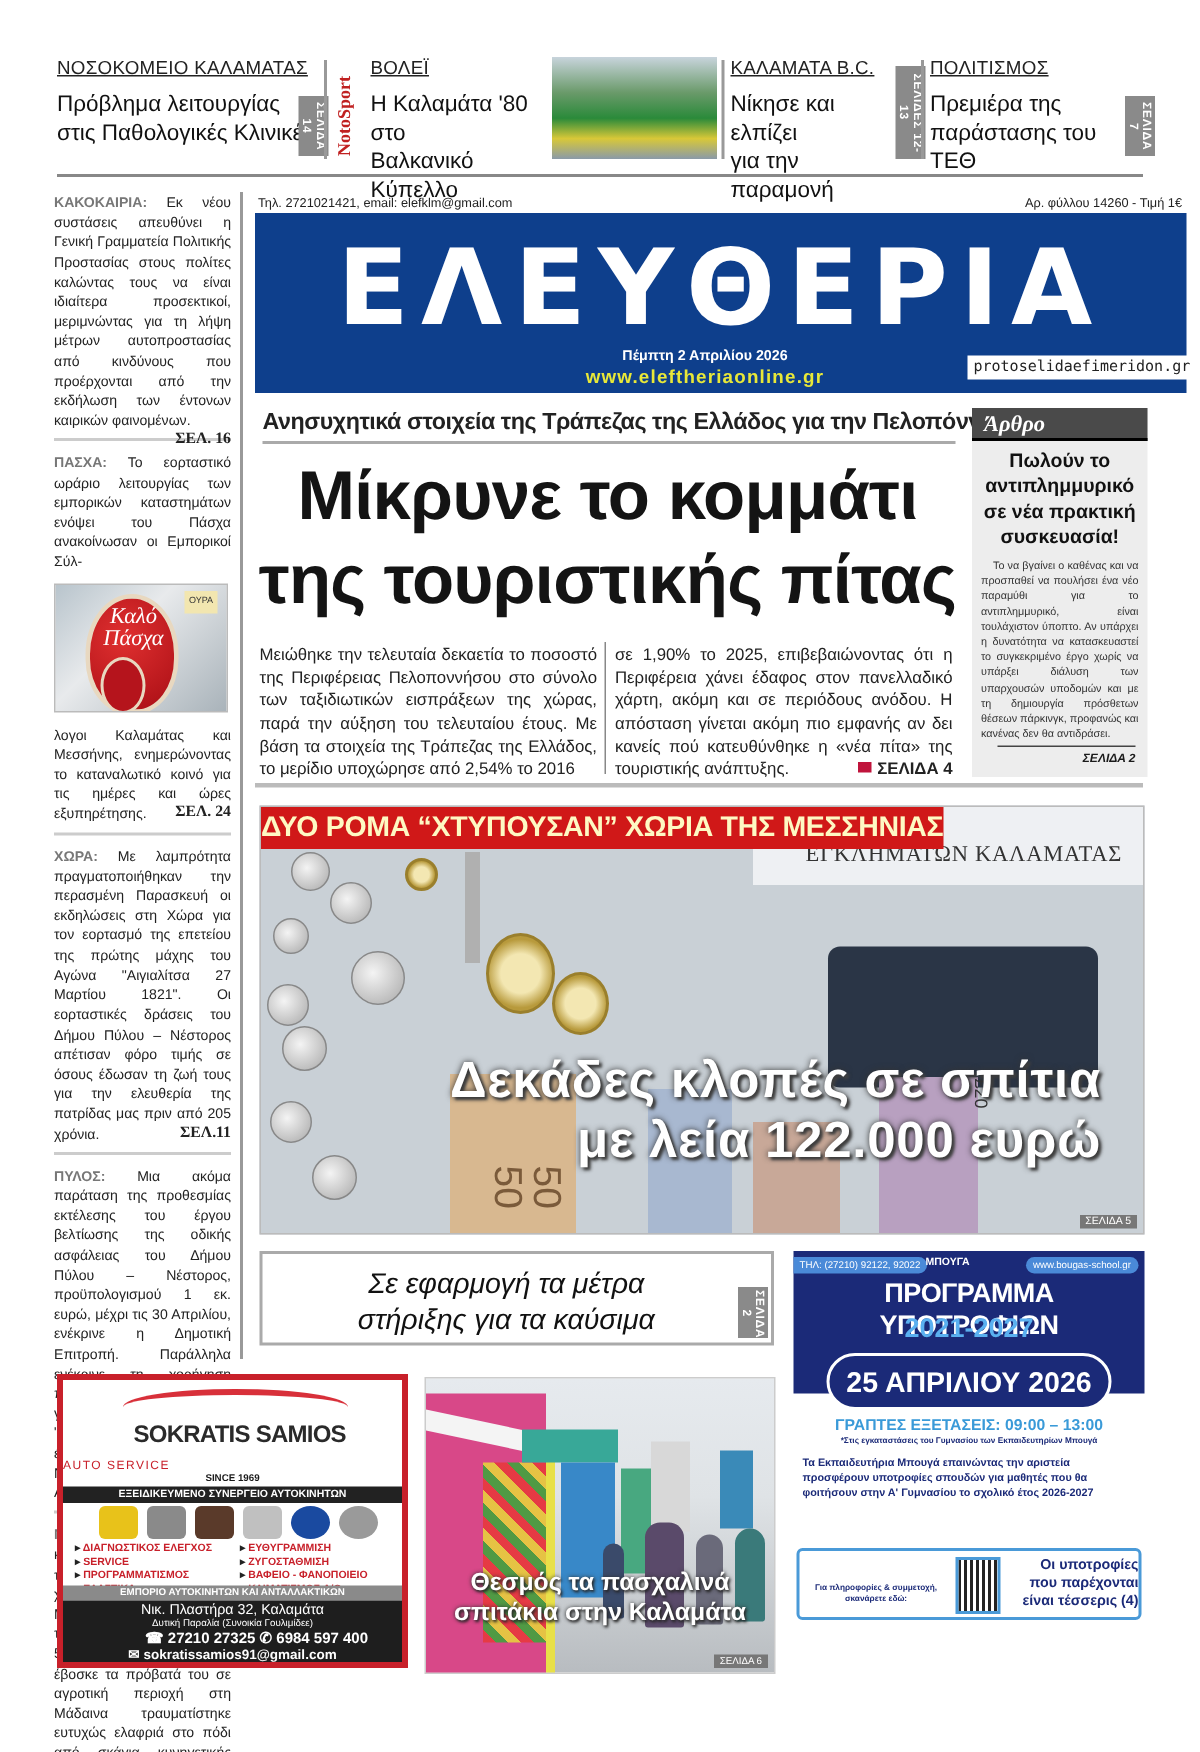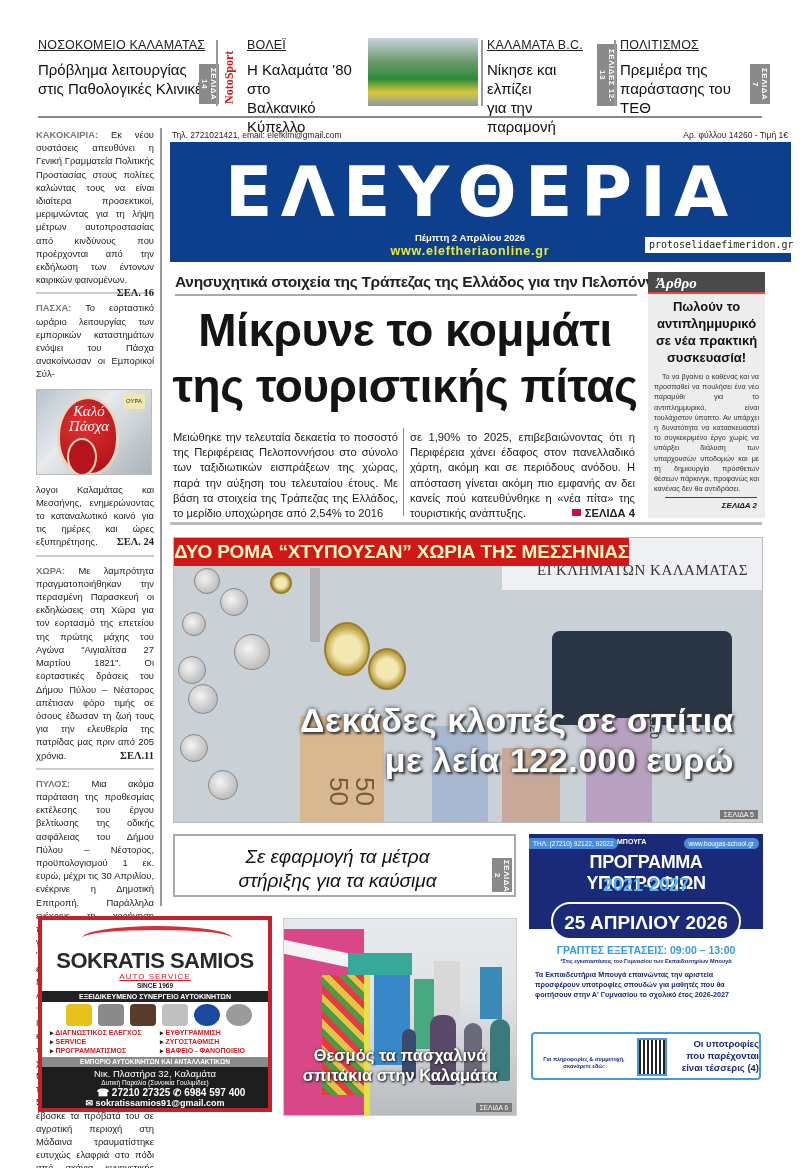--- a/index.html
+++ b/index.html
@@ -39,21 +39,21 @@
   .overline { position: absolute; left: 175px; top: 273px; width: 462px; font-size: 15.5px; font-weight: bold; color: #222; letter-spacing: -0.3px; white-space: nowrap; border-bottom: 2px solid #aaa; padding-bottom: 3px; }
   .headline { position: absolute; left: 170px; top: 302px; width: 470px; text-align: center; font-size: 46px; line-height: 56px; font-weight: bold; color: #141414; letter-spacing: -0.5px; }
   .body-col { position: absolute; top: 430px; width: 225px; font-size: 11.2px; line-height: 15.2px; text-align: justify; color: #222; }
   .col-divider { position: absolute; left: 403px; top: 428px; width: 1px; height: 88px; background: #888; }
   .page-ref { font-weight: bold; }
   .page-ref::before { content: ""; display: inline-block; width: 9px; height: 7px; background: #c0143c; margin-right: 4px; vertical-align: 1px; }
   .main-rule { position: absolute; left: 170px; top: 522px; width: 592px; height: 3px; background: #bbb; }
 
   
   .opinion { position: absolute; left: 648px; top: 272px; width: 117px; height: 246px; background: #ededed; }
-  .op-label { height: 22px; background: #4a4a4a; border-bottom: 2px solid #ef4444; color: #fff; font-family: "Liberation Serif", serif; font-style: italic; font-weight: bold; font-size: 15px; padding-left: 8px; line-height: 22px; }
+  .op-label { height: 22px; background: #4a4a4a; border-bottom: 2px solid #000000; color: #fff; font-family: "Liberation Serif", serif; font-style: italic; font-weight: bold; font-size: 15px; padding-left: 8px; line-height: 22px; }
   .op-title { text-align: center; font-size: 13px; line-height: 17px; font-weight: bold; margin-top: 4px; color: #111; }
   .op-body { font-size: 7.2px; line-height: 10.2px; text-align: justify; margin: 6px 6px 0 6px; color: #333; text-indent: 8px; }
   .op-ref { position: absolute; right: 8px; bottom: 8px; font-size: 8px; font-weight: bold; font-style: italic; border-top: 1px solid #444; width: 92px; text-align: right; padding-top: 3px; }
 
   
   .photo-story { position: absolute; left: 173px; top: 537px; width: 590px; height: 286px; background: #c9d0d6; overflow: hidden; border: 1px solid #bbb; }
   .ps-tag { position: absolute; left: 0; top: 0; background: #d01818; color: #fef9c3; font-size: 19px; font-weight: bold; padding: 3px 0; white-space: nowrap; letter-spacing: -0.2px; }
   .ps-paper { position: absolute; right: 0; top: 0; width: 260px; height: 52px; background: #eef0f3; }
   .ps-papertxt { position: absolute; right: 14px; top: 24px; font-family: "Liberation Serif", serif; font-size: 15px; color: #333; letter-spacing: 0.5px; }
   .coin { position: absolute; border-radius: 50%; background: radial-gradient(circle at 40% 40%, #f4f4f4, #a8a8a8); border: 1px solid #888; }
@@ -64,22 +64,22 @@
   .ps-pageref { position: absolute; right: 4px; bottom: 3px; background: #777; color: #fff; font-size: 7px; padding: 1px 4px; }
 
   
   .fuel { position: absolute; left: 173px; top: 834px; width: 343px; height: 63px; border: 2px solid #aaa; }
   .fuel-title { position: absolute; left: 0; top: 9px; width: 325px; text-align: center; font-size: 19px; line-height: 24px; font-style: italic; color: #111; }
   .fuel .page-tab { right: 2px; top: 22px; height: 34px; }
 
   
   .ad-samios { position: absolute; left: 38px; top: 916px; width: 234px; height: 196px; border: 4px solid #c8202a; background: #fff; }
   .sam-car { position: absolute; left: 40px; top: 6px; width: 150px; height: 24px; border-top: 4px solid #d8303a; border-radius: 60% 60% 0 0; }
-  .sam-name { position: absolute; left: 0; top: 28px; width: 100%; text-align: center; font-size: 22px; font-weight: bold; color: #2a2a2a; letter-spacing: -0.5px; }
-  .sam-sub { position: absolute; left: 0; top: 52px; width: 100%; text-align: center; font-size: 8px; color: #c8202a; letter-spacing: 1px; text-decoration: underline; }
+  .sam-name { position: absolute; left: 0; top: 28px; width: 100%; font-size: 16px; font-weight: bold; color: #2a2a2a; letter-spacing: -0.5px; padding-left: 47px; }
+  .sam-sub { position: absolute; left: 0; top: 52px; width: 100%; text-align: left; font-size: 8px; color: #c8202a; letter-spacing: 1px; }
   .sam-since { position: absolute; left: 0; top: 62px; width: 100%; text-align: center; font-size: 6.5px; font-weight: bold; }
   .sam-bar { position: absolute; left: 0; top: 71px; width: 100%; height: 11px; background: #222; color: #fff; font-size: 7px; font-weight: bold; text-align: center; line-height: 11px; }
   .logos { position: absolute; left: 24px; top: 84px; display: flex; gap: 6px; }
   .logos span { width: 26px; height: 22px; border-radius: 4px; }
   .sam-services { position: absolute; left: 8px; top: 108px; width: 220px; display: grid; grid-template-columns: 1fr 1fr; font-size: 7px; line-height: 9px; font-weight: bold; color: #c8202a; }
   .sam-services span::before { content: "▸ "; color: #222; }
   .sam-bar2 { position: absolute; left: 0; top: 137px; width: 100%; height: 10px; background: #8a8a8a; color: #fff; font-size: 6.5px; font-weight: bold; text-align: center; line-height: 10px; }
   .sam-contact { position: absolute; left: 0; top: 147px; width: 100%; height: 41px; background: #1e1e1e; color: #fff; text-align: center; }
   .sam-contact .addr { font-size: 9.5px; line-height: 11px; margin-top: 1px; }
   .sam-contact .addr2 { font-size: 6.5px; line-height: 8px; }

